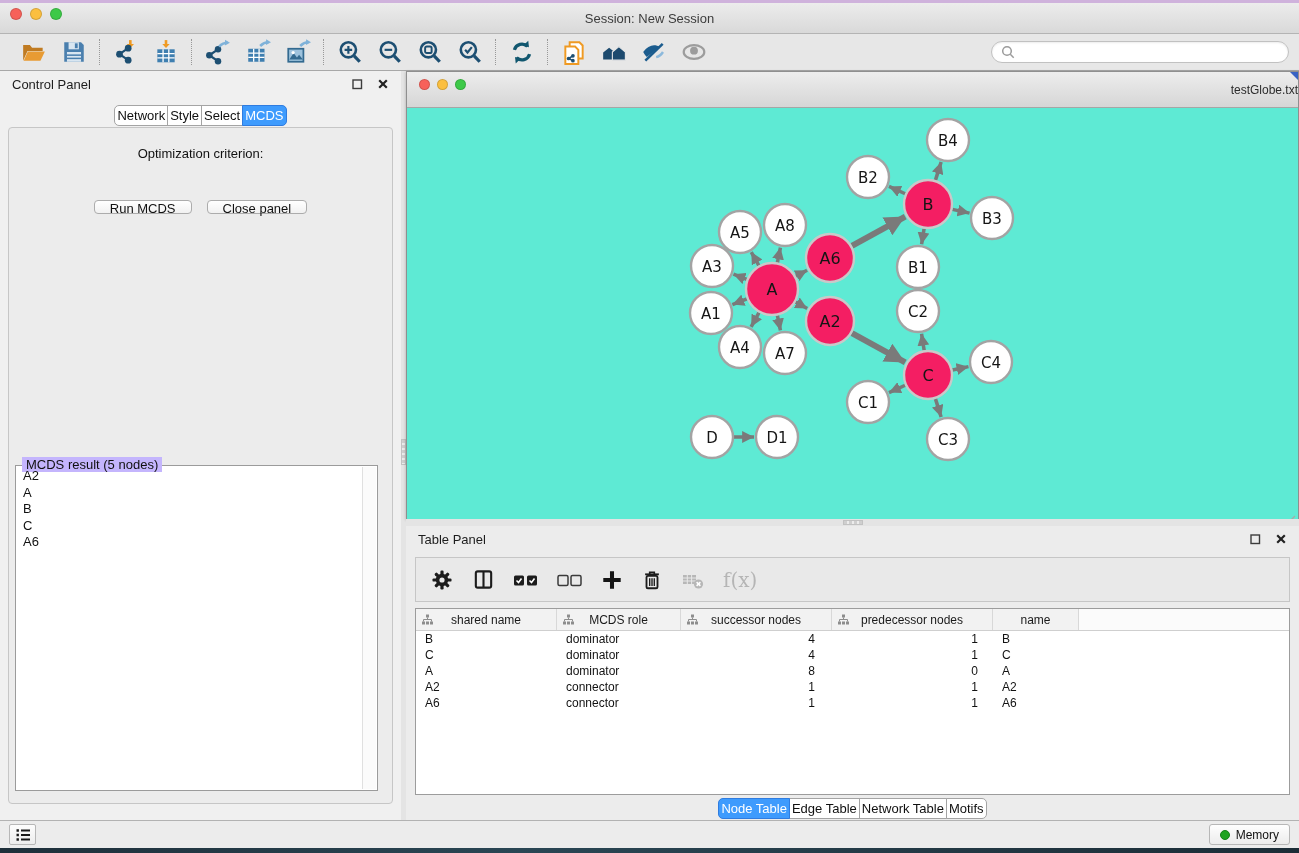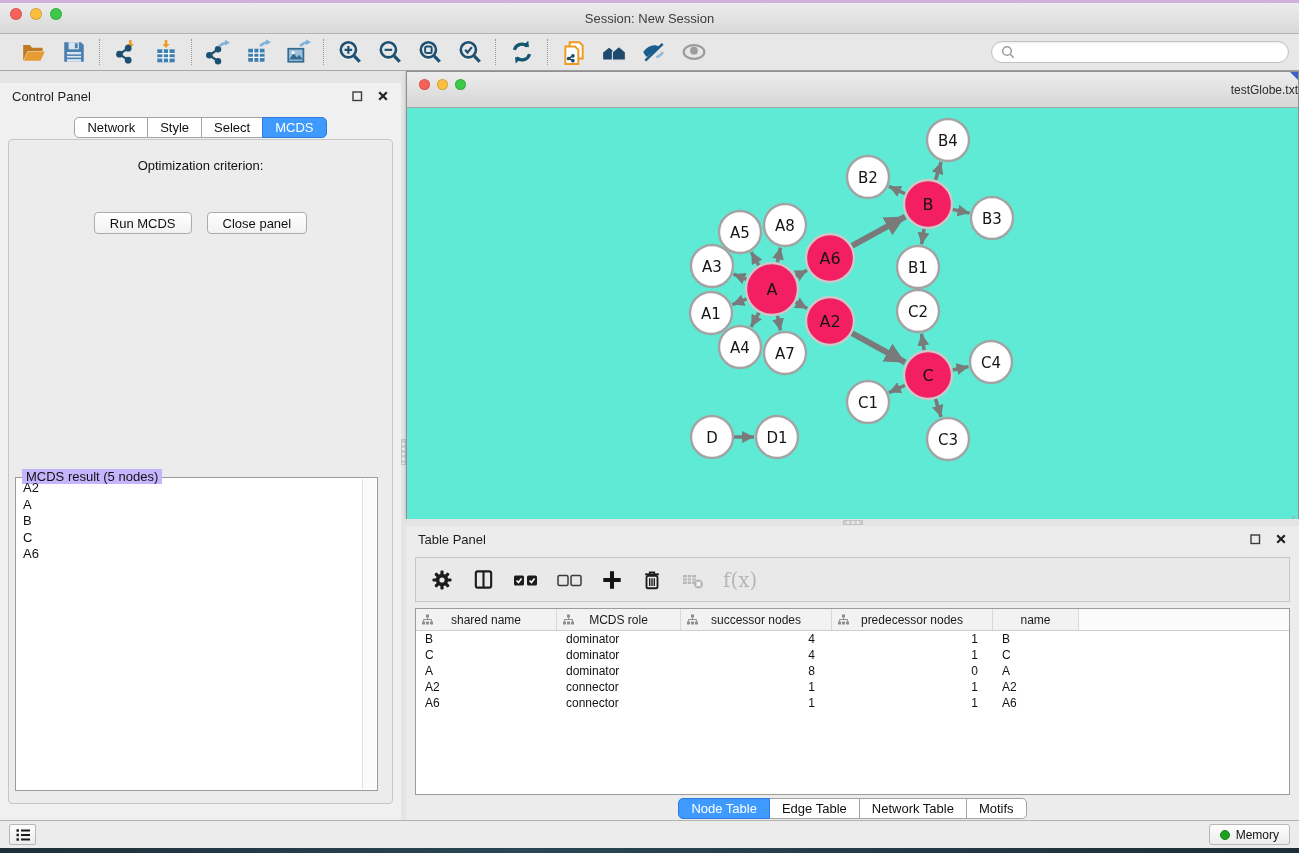--- a/index.html
+++ b/index.html
@@ -18,47 +18,47 @@
 .toolbar{height:37px;background:#e7e7e7;border-bottom:1px solid #a8a8a8;display:flex;align-items:center;padding:0 10px;flex:none}
 .tgroup{display:flex;align-items:center;gap:7px;padding:0 7px}
 .sep{height:26px;border-left:1px dotted #989898;margin:0 2px}
 .tbtn{width:33px;height:30px;display:flex;align-items:center;justify-content:center;border:none;background:transparent;cursor:default}
 .tbtn svg{width:26px;height:26px}
 .searchbox{margin-left:auto;width:298px;height:22px;background:#fff;border:1px solid #c1c1c1;border-radius:12px;display:flex;align-items:center;padding:0 9px;gap:5px;box-shadow:inset 0 1px 2px rgba(0,0,0,.08)}
 .searchbox input{border:none;outline:none;flex:1;font-size:12px;font-family:inherit;background:transparent}
 
 
 .main{position:relative;flex:1;background:#e4e4e4}
-.control-panel{position:absolute;left:0;top:12px;bottom:0;width:401px;background:#f0f0f0}
+.control-panel{position:absolute;left:0;top:0;bottom:0;width:401px;background:#f0f0f0}
 .v-divider{position:absolute;left:401px;top:0;bottom:0;width:5px;background:#e4e4e4}
 .v-handle{position:absolute;left:0;top:368px;width:5px;height:26px;background:repeating-linear-gradient(#cfcfcf 0 3px,#ececec 3px 5px);border:1px solid #c2c2c2}
 .right-area{position:absolute;left:406px;top:0;right:0;bottom:0}
 
 
 .phead{height:26px;display:flex;align-items:center;padding:0 12px;gap:14px}
 .phead .ptitle{font-size:13px;color:#1d1d1d;margin-right:auto}
 .wicon{display:flex;align-items:center;justify-content:center;width:12px;height:12px}
 
 
 .cp-tabs{display:flex;justify-content:center;margin-top:8px}
-.segtab{height:21px;line-height:19px;padding:0 12px;background:#fff;border:1px solid #a4a4a4;font-size:13px;color:#101010;text-align:center;cursor:default}
+.segtab{height:21px;line-height:19px;padding:0 2px;background:#fff;border:1px solid #a4a4a4;font-size:13px;color:#101010;text-align:center;cursor:default}
 .segtab+.segtab{margin-left:-1px}
 .segtab:first-child{border-radius:5px 0 0 5px}
 .segtab:last-child{border-radius:0 5px 5px 0}
 .segtab.active{background:#3e9bfd;border-color:#2f7ce0;color:#fff;position:relative;z-index:1}
 .cp-box{position:absolute;left:8px;right:8px;top:56px;bottom:16px;background:#ececec;border:1px solid #c6c6c6;border-radius:4px}
 .opt-label{position:absolute;top:18px;left:0;right:0;text-align:center;font-size:13px;color:#111}
 .dropdown{position:absolute;top:40px;left:35px;right:46px;height:22px;background:#fff;border:1px solid #ababab;border-radius:4px;display:flex;align-items:center}
 .dropdown .dval{flex:1;font-size:13px;color:#111;padding-left:9px;white-space:nowrap}
 .stepper{width:18px;height:18px;margin:1px;border-radius:3px;background:linear-gradient(#7cb3fb,#3a74f0);display:flex;flex-direction:column;align-items:center;justify-content:center;gap:2px;flex:none}
 .stepper i{display:block;width:0;height:0;border-left:3.5px solid transparent;border-right:3.5px solid transparent}
 .stepper .up{border-bottom:4.5px solid #fff}
 .stepper .dn{border-top:4.5px solid #fff}
 .btn-row{position:absolute;top:72px;left:0;right:0;display:flex;justify-content:center;gap:15px}
-.mac-btn{height:22px;padding:0 15px;font-size:13px;font-family:inherit;color:#111;background:linear-gradient(#ffffff,#f1f1f1);border:1px solid #acacac;border-radius:4px;cursor:default}
+.mac-btn{height:14px;padding:0 15px;font-size:13px;font-family:inherit;color:#111;background:linear-gradient(#ffffff,#f1f1f1);border:1px solid #acacac;border-radius:4px;cursor:default}
 .result-group{position:absolute;left:6px;right:14px;top:337px;bottom:12px;border:1px solid #9b9b9b;background:#fff}
 .result-legend{position:absolute;top:-9px;left:6px;background:#c4b5fd;padding:0 4px;font-size:13px;color:#111}
 .result-list{position:absolute;inset:2px 16px 2px 2px;overflow:hidden}
 .result-item{font-size:13px;color:#111;padding:0 5px;line-height:16.5px}
 .result-scroll{position:absolute;top:1px;bottom:1px;right:1px;width:14px;background:#fbfbfb;border-left:1px solid #e0e0e0}
 
 
 .network-window{position:absolute;top:0;left:0;right:0;height:448px;background:#fff;border:1px solid #8f8f8f;box-shadow:0 1px 3px rgba(0,0,0,.25)}
 .nw-titlebar{height:36px;background:linear-gradient(#ededed,#d6d6d6);border-bottom:1px solid #a6a6a6;position:relative;display:flex;align-items:center;justify-content:flex-end}
 .nw-titlebar .traffic{top:7px;left:12px;gap:7px}

